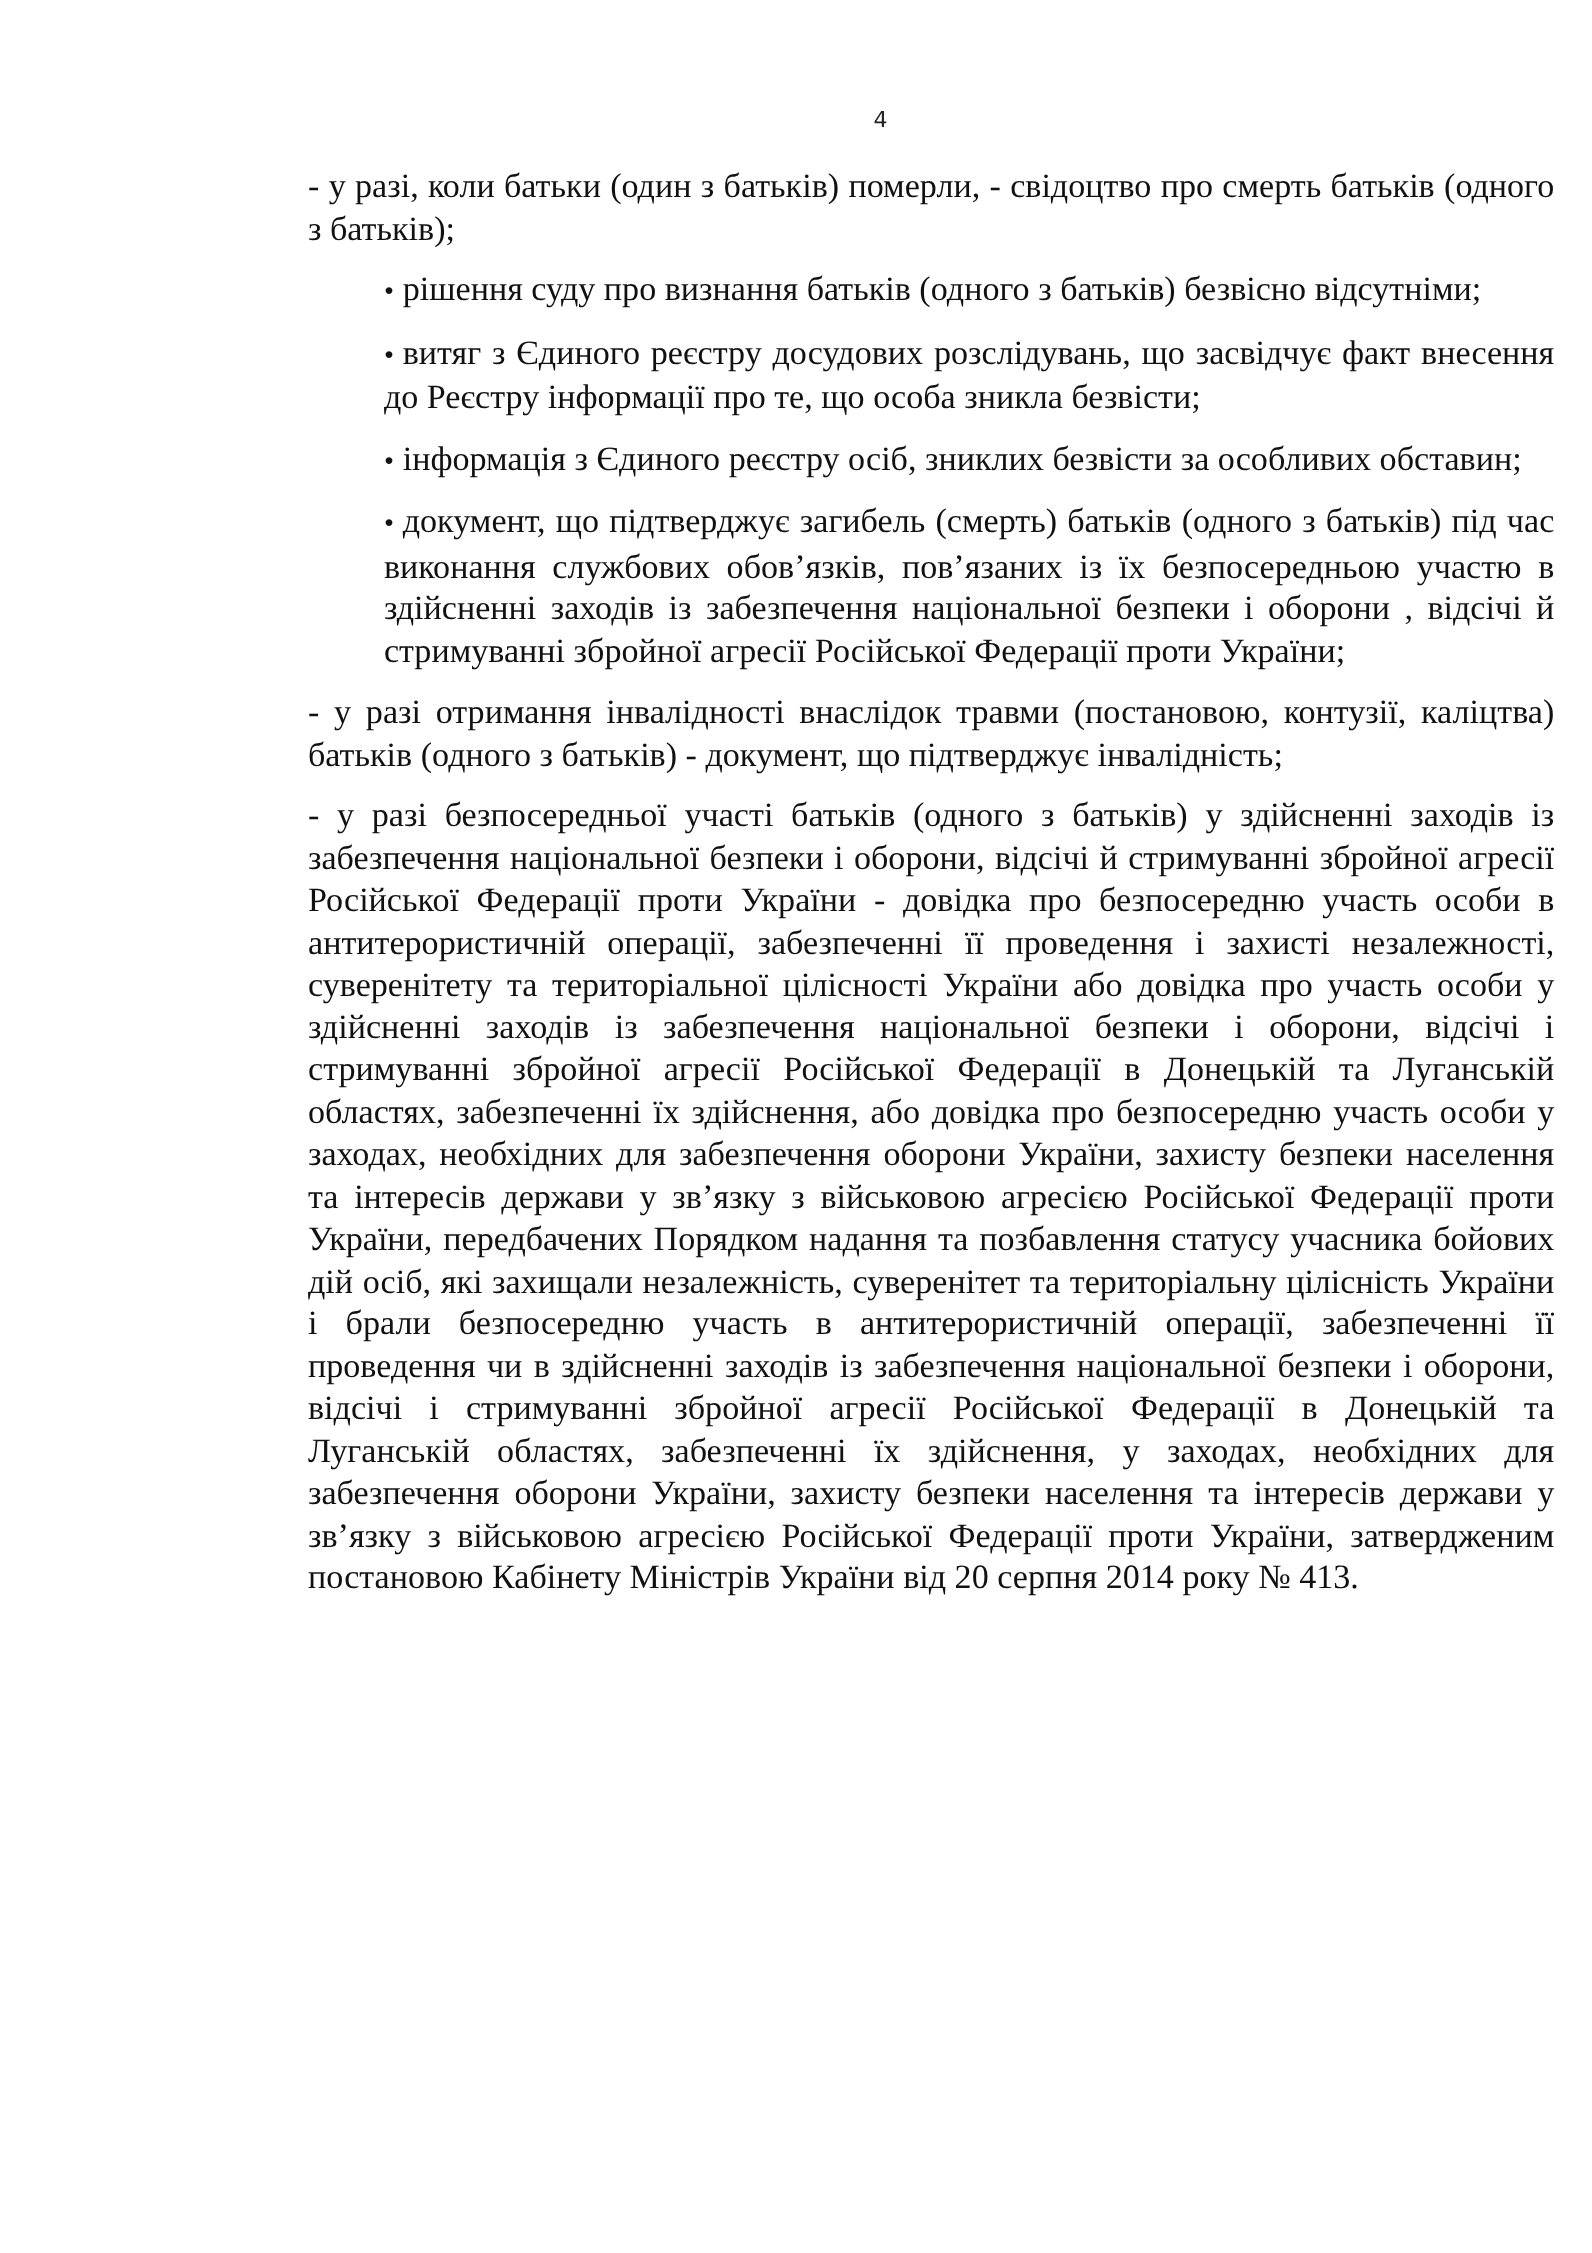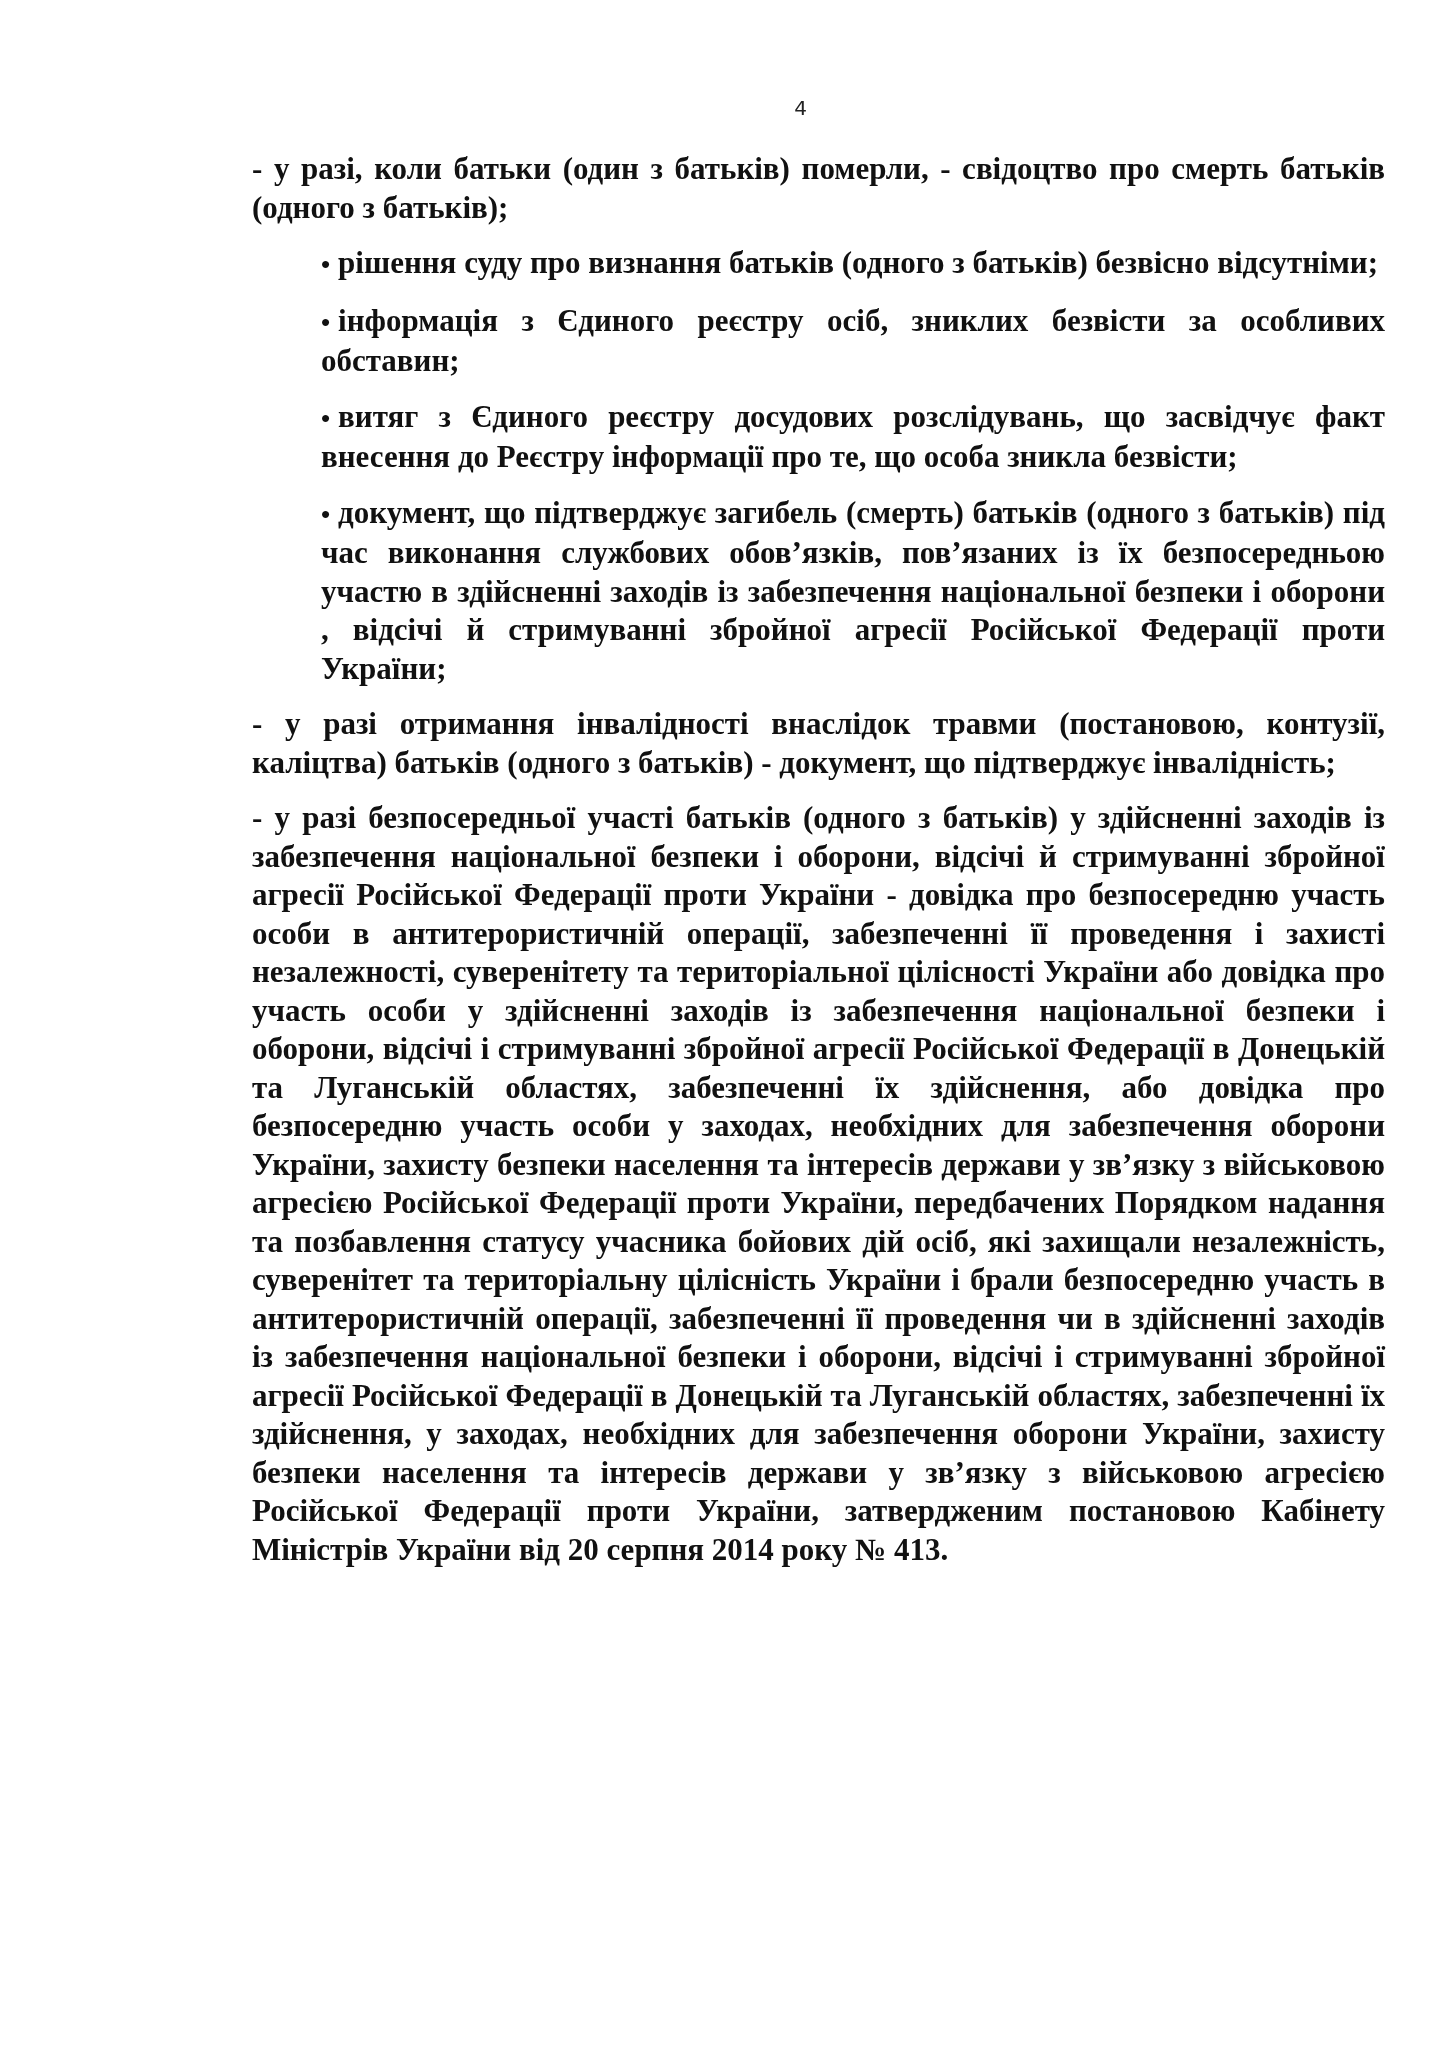--- a/index.html
+++ b/index.html
@@ -7,24 +7,23 @@
     .page {
       position: absolute; left: 0; top: 0; width: 1447px; height: 2048px;
       background: #ffffff; color: #111111;
     }
     .page-number {
       position: absolute; top: 96px; left: 0; width: 1447px; text-align: center;
       font-family: "DejaVu Sans", sans-serif; font-size: 20px; color: #222;
       margin-left: 77px;
     }
     .content {
-      position: absolute; left: 252px; top: 150px; width: 1133px;
+      position: absolute; left: 280px; top: 150px; width: 1133px;
       font-family: "Liberation Serif", serif; font-size: 31px; line-height: 38.5px;
       text-align: justify;
-      font-weight: bold;
     }
     .para { margin: 0 0 17px 0; }
     .bullets { margin: 0 0 17px 0; padding: 0 0 0 69px; list-style: none; }
     .bullets li { margin: 0 0 17px 0; position: relative; }
     .bullet-glyph { font-size: 26px; margin-right: 8px; }
     .para.last { text-align-last: left; }
   </style>
 </head>
 <body>
 
@@ -32,24 +31,24 @@
   <div class="page-number">4</div>
 
   <div class="content">
     <p class="para">- у разі, коли батьки (один з батьків) померли, - свідоцтво про смерть батьків (одного з батьків);</p>
 
     <ul class="bullets">
       <li>
         <span class="bullet-glyph">•</span><span>рішення суду про визнання батьків (одного з батьків) безвісно відсутніми;</span>
       </li>
       <li>
-        <span class="bullet-glyph">•</span><span>інформація з Єдиного реєстру осіб, зниклих безвісти за особливих обставин;</span>
+        <span class="bullet-glyph">•</span><span>витяг з Єдиного реєстру досудових розслідувань, що засвідчує факт внесення до Реєстру інформації про те, що особа зникла безвісти;</span>
       </li>
       <li>
-        <span class="bullet-glyph">•</span><span>витяг з Єдиного реєстру досудових розслідувань, що засвідчує факт внесення до Реєстру інформації про те, що особа зникла безвісти;</span>
+        <span class="bullet-glyph">•</span><span>інформація з Єдиного реєстру осіб, зниклих безвісти за особливих обставин;</span>
       </li>
       <li>
         <span class="bullet-glyph">•</span><span>документ, що підтверджує загибель (смерть) батьків (одного з батьків) під час виконання службових обов’язків, пов’язаних із їх безпосередньою участю в здійсненні заходів із забезпечення національної безпеки і оборони , відсічі й стримуванні збройної агресії Російської Федерації проти України;</span>
       </li>
     </ul>
 
     <p class="para">- у разі отримання інвалідності внаслідок травми (постановою, контузії, каліцтва) батьків (одного з батьків) - документ, що підтверджує інвалідність;</p>
     <p class="para last">- у разі безпосередньої участі батьків (одного з батьків) у здійсненні заходів із забезпечення національної безпеки і оборони, відсічі й стримуванні збройної агресії Російської Федерації проти України - довідка про безпосередню участь особи в антитерористичній операції, забезпеченні її проведення і захисті незалежності, суверенітету та територіальної цілісності України або довідка про участь особи у здійсненні заходів із забезпечення національної безпеки і оборони, відсічі і стримуванні збройної агресії Російської Федерації в Донецькій та Луганській областях, забезпеченні їх здійснення, або довідка про безпосередню участь особи у заходах, необхідних для забезпечення оборони України, захисту безпеки населення та інтересів держави у зв’язку з військовою агресією Російської Федерації проти України, передбачених Порядком надання та позбавлення статусу учасника бойових дій осіб, які захищали незалежність, суверенітет та територіальну цілісність України і брали безпосередню участь в антитерористичній операції, забезпеченні її проведення чи в здійсненні заходів із забезпечення національної безпеки і оборони, відсічі і стримуванні збройної агресії Російської Федерації в Донецькій та Луганській областях, забезпеченні їх здійснення, у заходах, необхідних для забезпечення оборони України, захисту безпеки населення та інтересів держави у зв’язку з військовою агресією Російської Федерації проти України, затвердженим постановою Кабінету Міністрів України від 20 серпня 2014 року № 413.</p>
   </div>
 </div>

